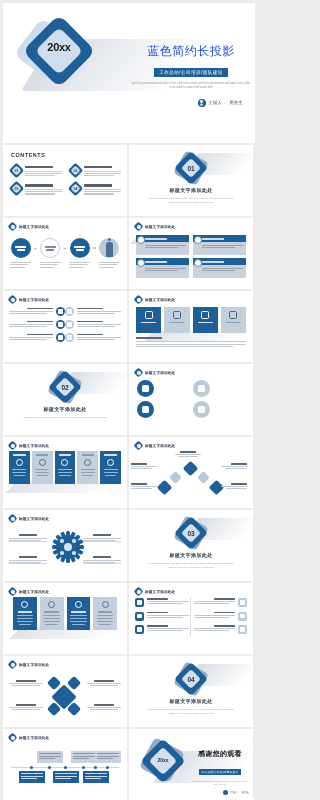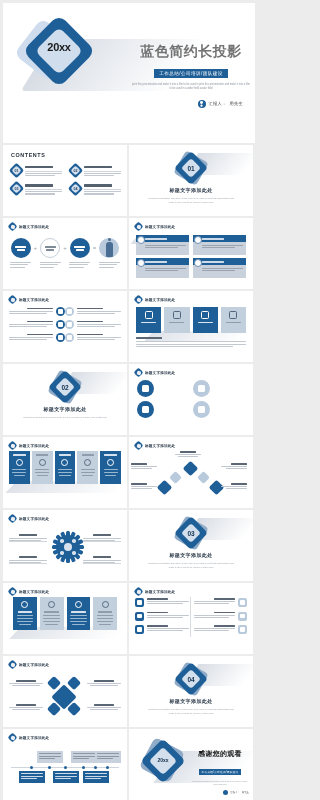--- a/index.html
+++ b/index.html
@@ -37,21 +37,21 @@
     position: absolute; left: 39px; top: 31px; width: 34px; height: 34px;
     background: #cfdded; transform: rotate(45deg); border-radius: 6px;
   }
   .cv-year {
     position: absolute; left: 39px; top: 38px; width: 34px;
     text-align: center; font-size: 11px; font-weight: bold; color: #1a1a1a;
     letter-spacing: -.3px;
   }
   .cv-text { position: absolute; left: 128px; top: 40px; width: 120px; text-align: center; }
   .cv-title {
-    font-size: 14px; font-weight: bold; color: #737373; letter-spacing: .5px;
+    font-size: 12px; font-weight: normal; color: #1d4ed8; letter-spacing: .5px;
     white-space: nowrap;
   }
   .cv-sub {
     display: inline-block; margin-top: 3px; background: #1f5f98; color: #fff;
     font-size: 4.6px; padding: 1.6px 5px; letter-spacing: .4px; white-space: nowrap;
   }
   .cv-desc { margin-top: 4px; font-size: 2.6px; color: #8d949d; line-height: 1.7; }
   .cv-author {
     margin-top: 8px; display: flex; align-items: center; justify-content: flex-end;
     gap: 3px; padding-right: 8px;

